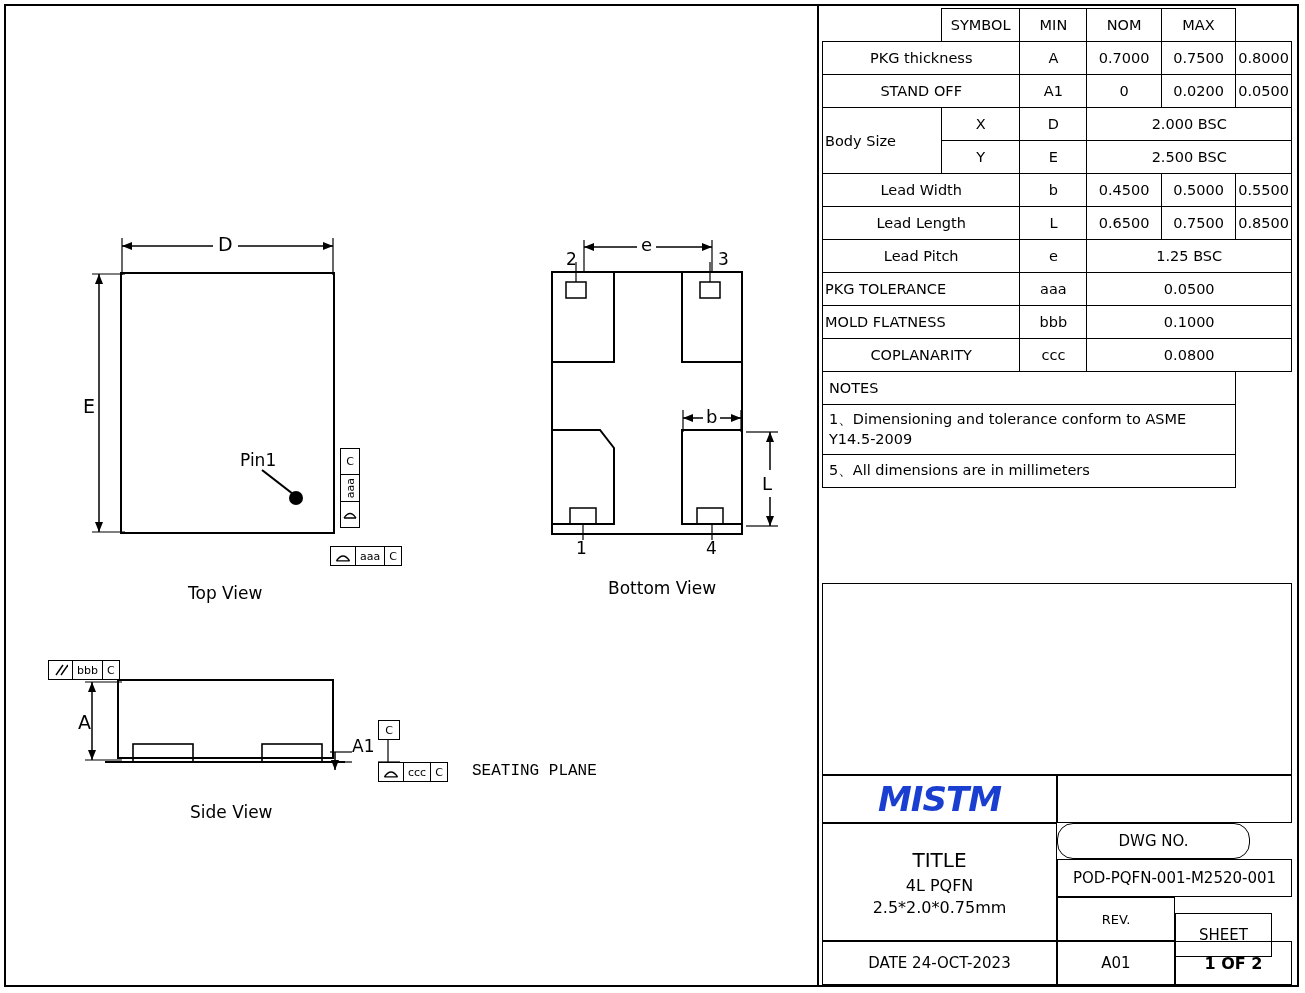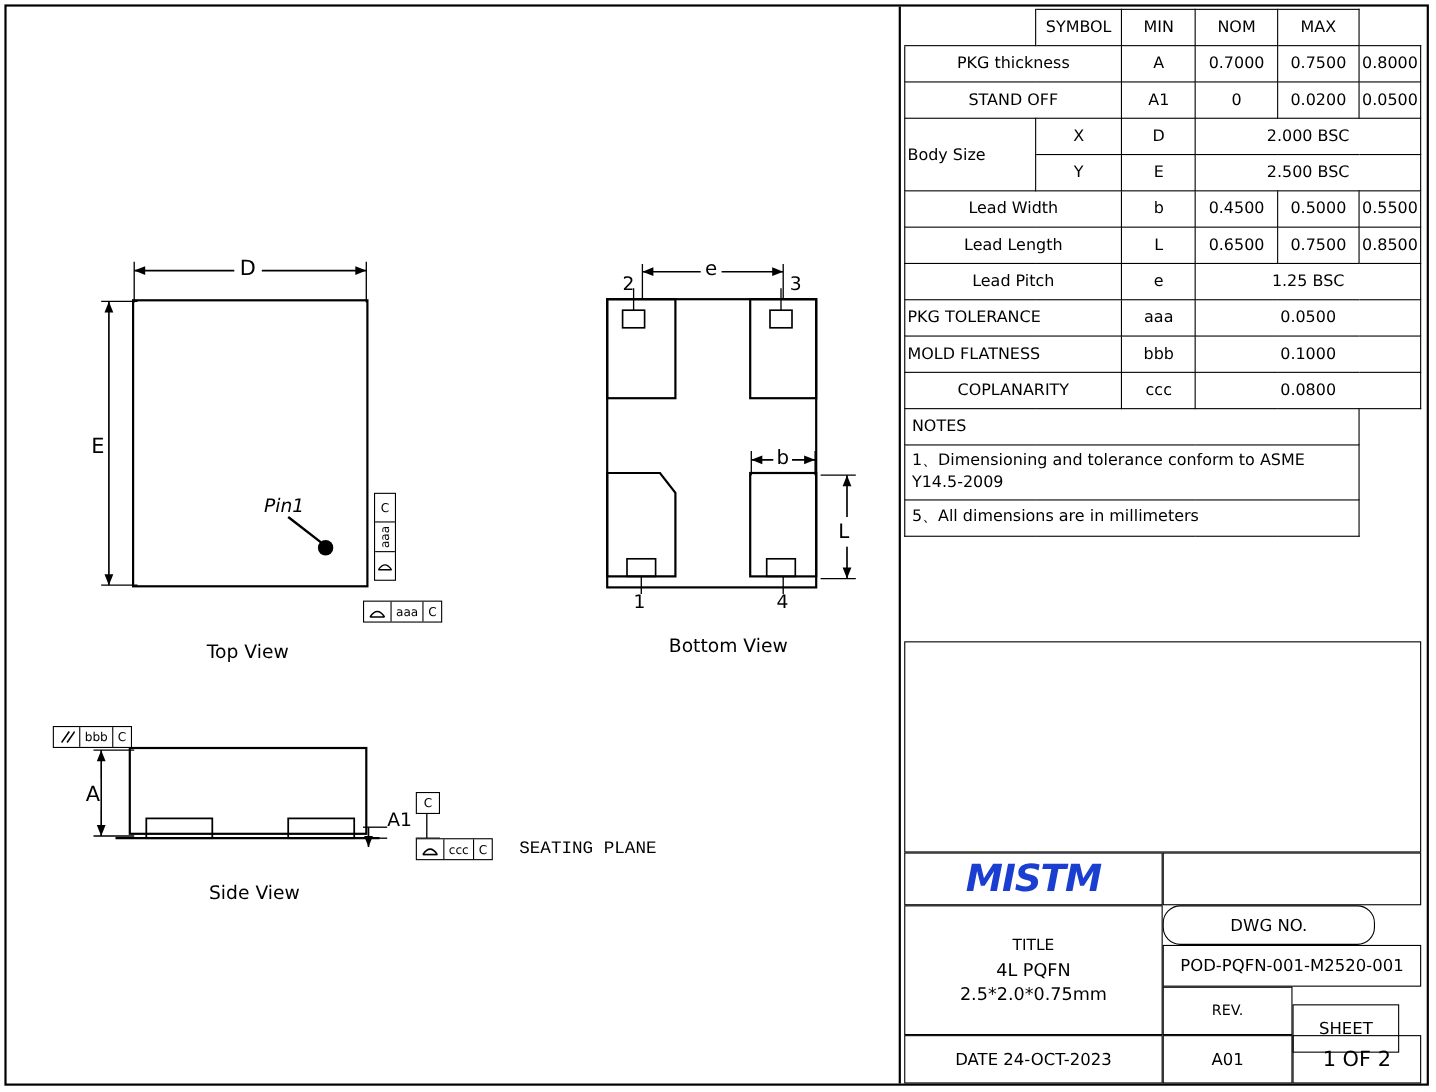--- a/index.html
+++ b/index.html
@@ -59,21 +59,21 @@
 
     <svg class="ov" width="1305" height="993">
       <line x1="99" y1="274" x2="99" y2="532" stroke="#000" stroke-width="1.5"></line>
       <polygon points="99,274 95,284 103,284" fill="#000"></polygon>
       <polygon points="99,532 95,522 103,522" fill="#000"></polygon>
       <line x1="92" y1="274" x2="125" y2="274" stroke="#000" stroke-width="1.2"></line>
       <line x1="92" y1="532" x2="125" y2="532" stroke="#000" stroke-width="1.2"></line>
     </svg>
     <div class="lbl" style="left:83px;top:392px;font-size:19px;background:#fff;padding:3px 0;">E</div>
 
-    <div class="lbl" style="left:240px;top:450px;font-size:17px;font-style:italic;">Pin1</div>
+    <div class="lbl" style="left:240px;top:450px;font-size:17px;">Pin1</div>
     <svg class="ov" width="1305" height="993">
       <line x1="262" y1="470" x2="293" y2="494" stroke="#000" stroke-width="2.2"></line>
       <circle cx="296" cy="498" r="7" fill="#000"></circle>
     </svg>
 
     <div class="fcf-v" style="left:340px;top:448px;height:80px;">
       <div>C</div>
       <div>
           <span class="rot">aaa</span>
         </div>
@@ -292,21 +292,21 @@
 
   <div class="rect" style="left:822px;top:583px;width:470px;height:192px;border-width:1.5px;"></div>
 
   <div>
     <div class="tb" style="left:822px;top:775px;width:235px;height:48px;">
       <span class="logo">MISTM</span>
     </div>
     <div class="tb" style="left:1057px;top:775px;width:235px;height:48px;"></div>
 
     <div class="tb" style="left:822px;top:823px;width:235px;height:118px;flex-direction:column;">
-      <div style="font-size:14px;margin-bottom:4px;">TITLE</div>
+      <div style="font-size:20px;margin-bottom:4px;">TITLE</div>
       <div style="font-size:16px;">4L PQFN</div>
       <div style="font-size:16px;margin-top:3px;">2.5*2.0*0.75mm</div>
     </div>
 
     <div class="tb" style="left:1057px;top:823px;width:193px;height:36px;border-radius:16px;">
       <span style="font-size:15px;">DWG NO.</span>
     </div>
     <div class="tb" style="left:1057px;top:859px;width:235px;height:38px;">
       <span style="font-size:15px;">POD-PQFN-001-M2520-001</span>
     </div>
@@ -318,16 +318,16 @@
       <span style="font-size:15px;">SHEET</span>
     </div>
 
     <div class="tb" style="left:822px;top:941px;width:235px;height:44px;">
       <span style="font-size:15px;">DATE 24-OCT-2023</span>
     </div>
     <div class="tb" style="left:1057px;top:941px;width:118px;height:44px;">
       <span style="font-size:15px;">A01</span>
     </div>
     <div class="tb" style="left:1175px;top:941px;width:117px;height:44px;">
-      <span style="font-size:19px;">1 OF 2</span>
+      <span style="font-size:16px;font-weight:bold;">1 OF 2</span>
     </div>
   </div>
 </div>
 
 </body></html>

